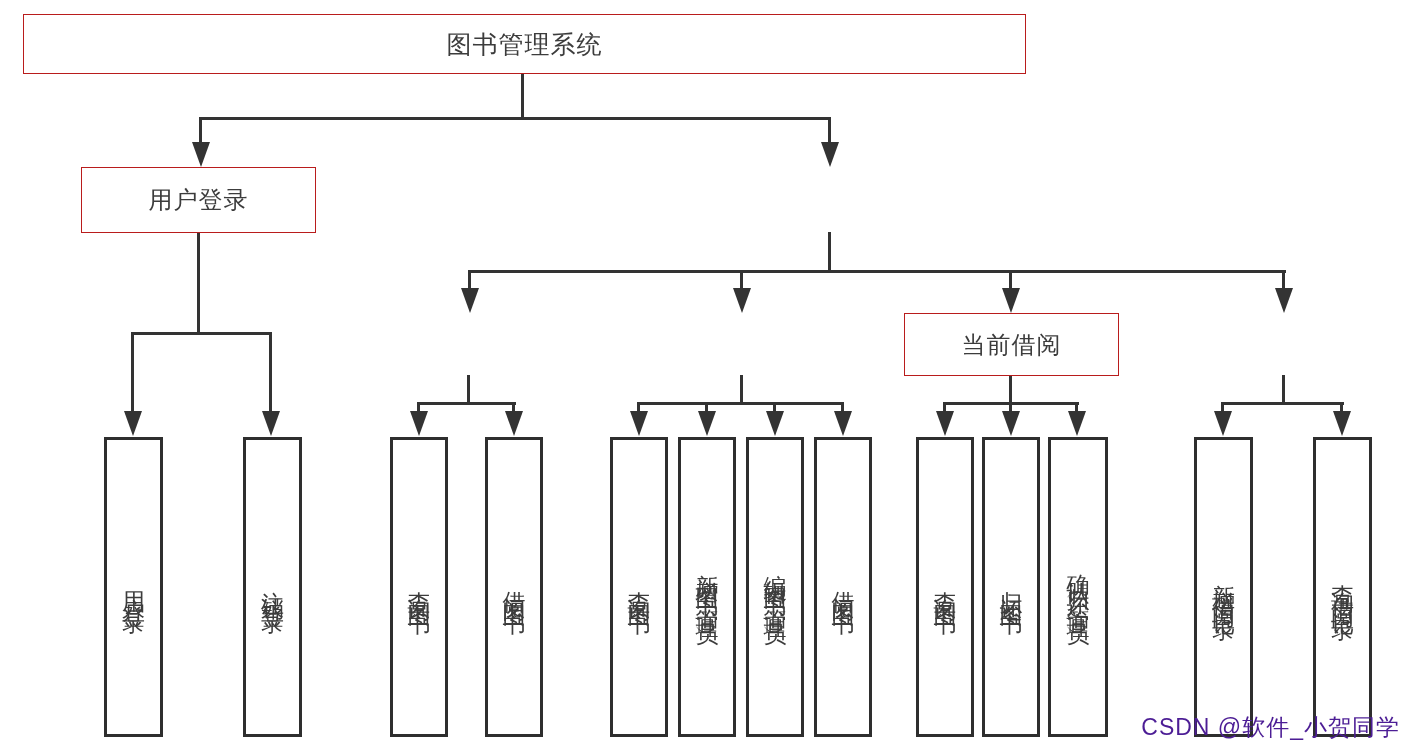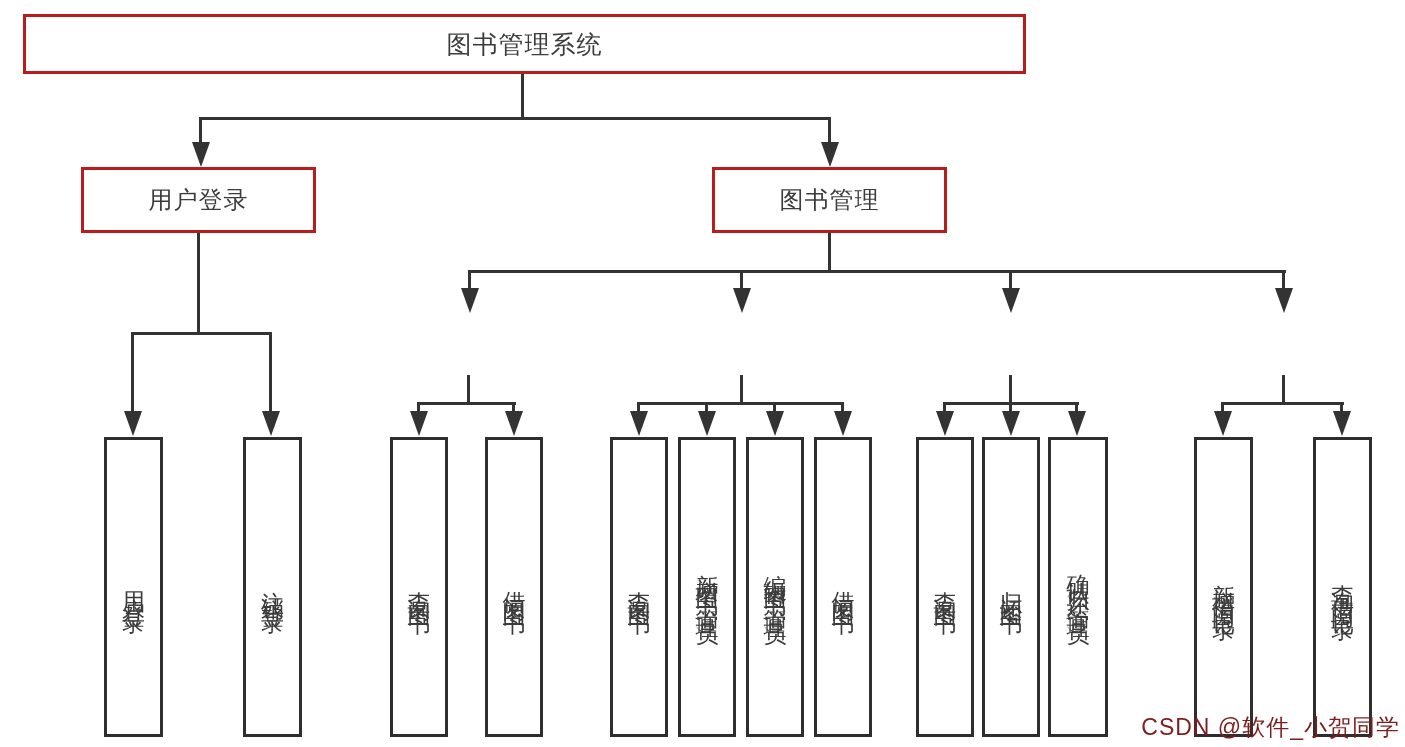--- a/index.html
+++ b/index.html
@@ -6,21 +6,21 @@
   #canvas{
     position:relative;
     width:1405px;height:747px;
     background:#ffffff;
     font-family:"Liberation Sans","DejaVu Sans",sans-serif;
     overflow:hidden;
   }
   .box{
     position:absolute;
     box-sizing:border-box;
-    border:3px solid #b91c1c;
+    border:1px solid #b91c1c;
     background:#ffffff;
     display:flex;align-items:center;justify-content:center;
     color:#3c3c3c;
     font-size:24px;
     letter-spacing:1px;
     z-index:2;
   }
   .vbox{
     position:absolute;
     box-sizing:border-box;
@@ -48,61 +48,61 @@
     width:0;height:0;
     border-left:9px solid transparent;
     border-right:9px solid transparent;
     border-top:25px solid #333333;
     z-index:1;
   }
   .watermark{
     position:absolute;
     right:5px;bottom:4px;
     font-size:23px;
-    color:#7f1d1d;
+    color:#4c1d95;
     letter-spacing:1px;
     z-index:5;
     text-align:center;
   }
 </style>
 </head>
 <body>
 
 <div id="canvas">
 
   <div class="box" style="left:23px;top:14px;width:1003px;height:60px;font-size:25px;">图书管理系统</div>
 
   <div class="vline" style="left:521px;top:73px;width:3px;height:47px;"></div>
   <div class="hline" style="left:199px;top:117px;width:632px;height:3px;"></div>
   <div class="vline" style="left:199px;top:117px;width:3px;height:28px;"></div>
   <div class="arrow" style="left:192px;top:142px;"></div>
   <div class="vline" style="left:828px;top:117px;width:3px;height:28px;"></div>
   <div class="arrow" style="left:821px;top:142px;"></div>
 
   <div class="box" style="left:81px;top:167px;width:235px;height:66px;">用户登录</div>
-  <div class="box" style="left:712px;top:167px;width:235px;height:66px;">图书管理</div>
 
   <div class="vline" style="left:197px;top:232px;width:3px;height:103px;"></div>
   <div class="hline" style="left:131px;top:332px;width:141px;height:3px;"></div>
   <div class="vline" style="left:131px;top:332px;width:3px;height:80px;"></div>
   <div class="arrow" style="left:124px;top:411px;"></div>
   <div class="vline" style="left:269px;top:332px;width:3px;height:80px;"></div>
   <div class="arrow" style="left:262px;top:411px;"></div>
 
   <div class="vline" style="left:828px;top:232px;width:3px;height:41px;"></div>
   <div class="hline" style="left:468px;top:270px;width:818px;height:3px;"></div>
   <div class="vline" style="left:468px;top:270px;width:3px;height:20px;"></div>
   <div class="arrow" style="left:461px;top:288px;"></div>
   <div class="vline" style="left:740px;top:270px;width:3px;height:20px;"></div>
   <div class="arrow" style="left:733px;top:288px;"></div>
   <div class="vline" style="left:1009px;top:270px;width:3px;height:20px;"></div>
   <div class="arrow" style="left:1002px;top:288px;"></div>
   <div class="vline" style="left:1282px;top:270px;width:3px;height:20px;"></div>
   <div class="arrow" style="left:1275px;top:288px;"></div>
 
+  <div class="box" style="left:904px;top:313px;width:215px;height:63px;">当前借阅</div>
 
   <div class="vline" style="left:467px;top:375px;width:3px;height:30px;"></div>
   <div class="hline" style="left:417px;top:402px;width:99px;height:3px;"></div>
   <div class="vline" style="left:417px;top:402px;width:3px;height:11px;"></div>
   <div class="arrow" style="left:410px;top:411px;"></div>
   <div class="vline" style="left:512px;top:402px;width:3px;height:11px;"></div>
   <div class="arrow" style="left:505px;top:411px;"></div>
 
   <div class="vline" style="left:740px;top:375px;width:3px;height:30px;"></div>
   <div class="hline" style="left:637px;top:402px;width:207px;height:3px;"></div>

